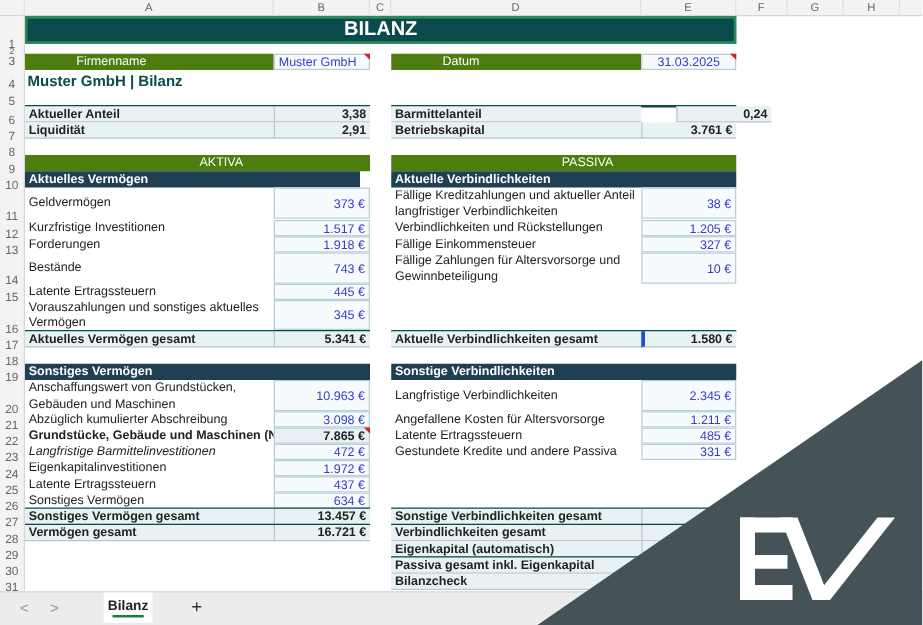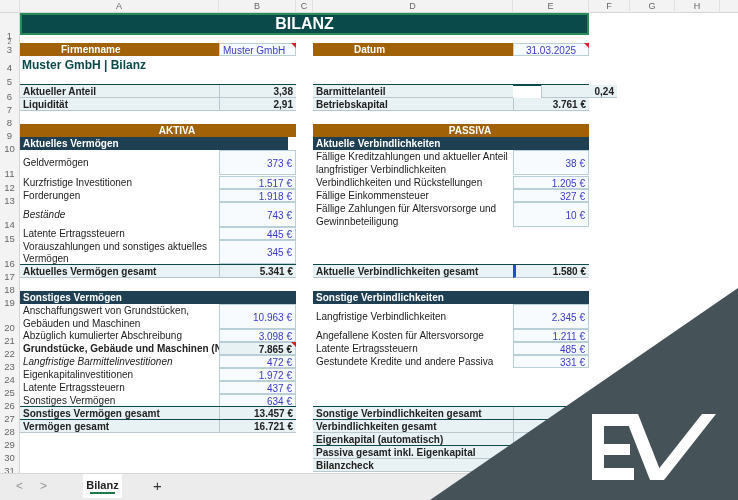--- a/index.html
+++ b/index.html
@@ -6,21 +6,21 @@
   html, body { width: 738px; height: 500px; overflow: hidden; background: #fff; }
   body { font-family: "Liberation Sans", sans-serif; font-size: 10px; color: #222; position: relative; }
 
   .colhdr { position: absolute; top: 0; left: 0; width: 738px; height: 13px; background: #f3f3f3; border-bottom: 1px solid #d6d6d6; }
   .colhdr .c { position: absolute; top: 0; height: 13px; line-height: 13px; text-align: center; color: #666; font-size: 9px; border-right: 1px solid #e0e0e0; }
 
   .rowhdr { position: absolute; top: 13px; left: 0; width: 20px; height: 460px; background: #f3f3f3; border-right: 1px solid #d6d6d6; }
   .rn { position: absolute; left: 0; width: 19px; text-align: center; color: #666; font-size: 9.5px; }
 
   .cell { position: absolute; height: 13px; line-height: 13px; padding: 0 3px; white-space: nowrap; overflow: hidden; }
-  .teal { background: #a16207; color: #fff; font-weight: bold; padding-left: 41px; }
+  .teal { background: #4d7c0f; color: #fff; font-weight: normal; padding-left: 41px; }
   .navy { background: #1f3f52; color: #fff; font-weight: bold; }
   .light { background: #e8f1f4; font-weight: bold; border-bottom: 1px solid #b8c8ce; }
   .inp { color: #3a3acc; text-align: right; border: 1px solid #b9cfd8; background: #f7fbfd; }
   .val { text-align: right; }
   .bold { font-weight: bold; }
   .tri { position: absolute; width: 0; height: 0; border-left: 5px solid transparent; border-top: 5px solid #d32020; }
 
   .title { position: absolute; left: 20px; top: 13px; width: 569px; height: 22px; background: #0b4a4a; border: 2px solid #2b8a5a; color: #fff; font-weight: bold; font-size: 16px; text-align: center; line-height: 18px; }
   .sub { position: absolute; left: 22px; top: 58px; color: #0b4a4a; font-weight: bold; font-size: 12px; }
 
@@ -107,21 +107,21 @@
 
 <div class="cell teal" style="left:20px;top:124px;width:276px;text-align:center;">AKTIVA</div>
 <div class="cell navy" style="left:20px;top:137px;width:268px;">Aktuelles Vermögen</div>
 
 <div class="cell" style="left:20px;top:156px;width:199px;">Geldvermögen</div>
 <div class="cell inp" style="left:219px;top:150px;width:77px;height:25px;line-height:25px;">373 €</div>
 <div class="cell" style="left:20px;top:176px;width:199px;">Kurzfristige Investitionen</div>
 <div class="cell inp" style="left:219px;top:176px;width:77px;">1.517 €</div>
 <div class="cell" style="left:20px;top:189px;width:199px;">Forderungen</div>
 <div class="cell inp" style="left:219px;top:189px;width:77px;">1.918 €</div>
-<div class="cell" style="left:20px;top:208px;width:199px;font-style:italic;">Bestände</div>
+<div class="cell" style="left:20px;top:208px;width:199px;">Bestände</div>
 <div class="cell inp" style="left:219px;top:202px;width:77px;height:25px;line-height:25px;">743 €</div>
 <div class="cell" style="left:20px;top:227px;width:199px;">Latente Ertragssteuern</div>
 <div class="cell inp" style="left:219px;top:227px;width:77px;">445 €</div>
 <div class="cell" style="left:20px;top:240px;width:199px;">Vorauszahlungen und sonstiges aktuelles</div>
 <div class="cell" style="left:20px;top:252px;width:199px;">Vermögen</div>
 <div class="cell inp" style="left:219px;top:240px;width:77px;height:24px;line-height:24px;">345 €</div>
 
 <div class="line" style="left:20px;top:264px;width:276px;"></div>
 <div class="cell light" style="left:20px;top:265px;width:199px;">Aktuelles Vermögen gesamt</div>
 <div class="cell light val" style="left:219px;top:265px;width:77px;border-left:1px solid #b8c8ce;">5.341 €</div>

